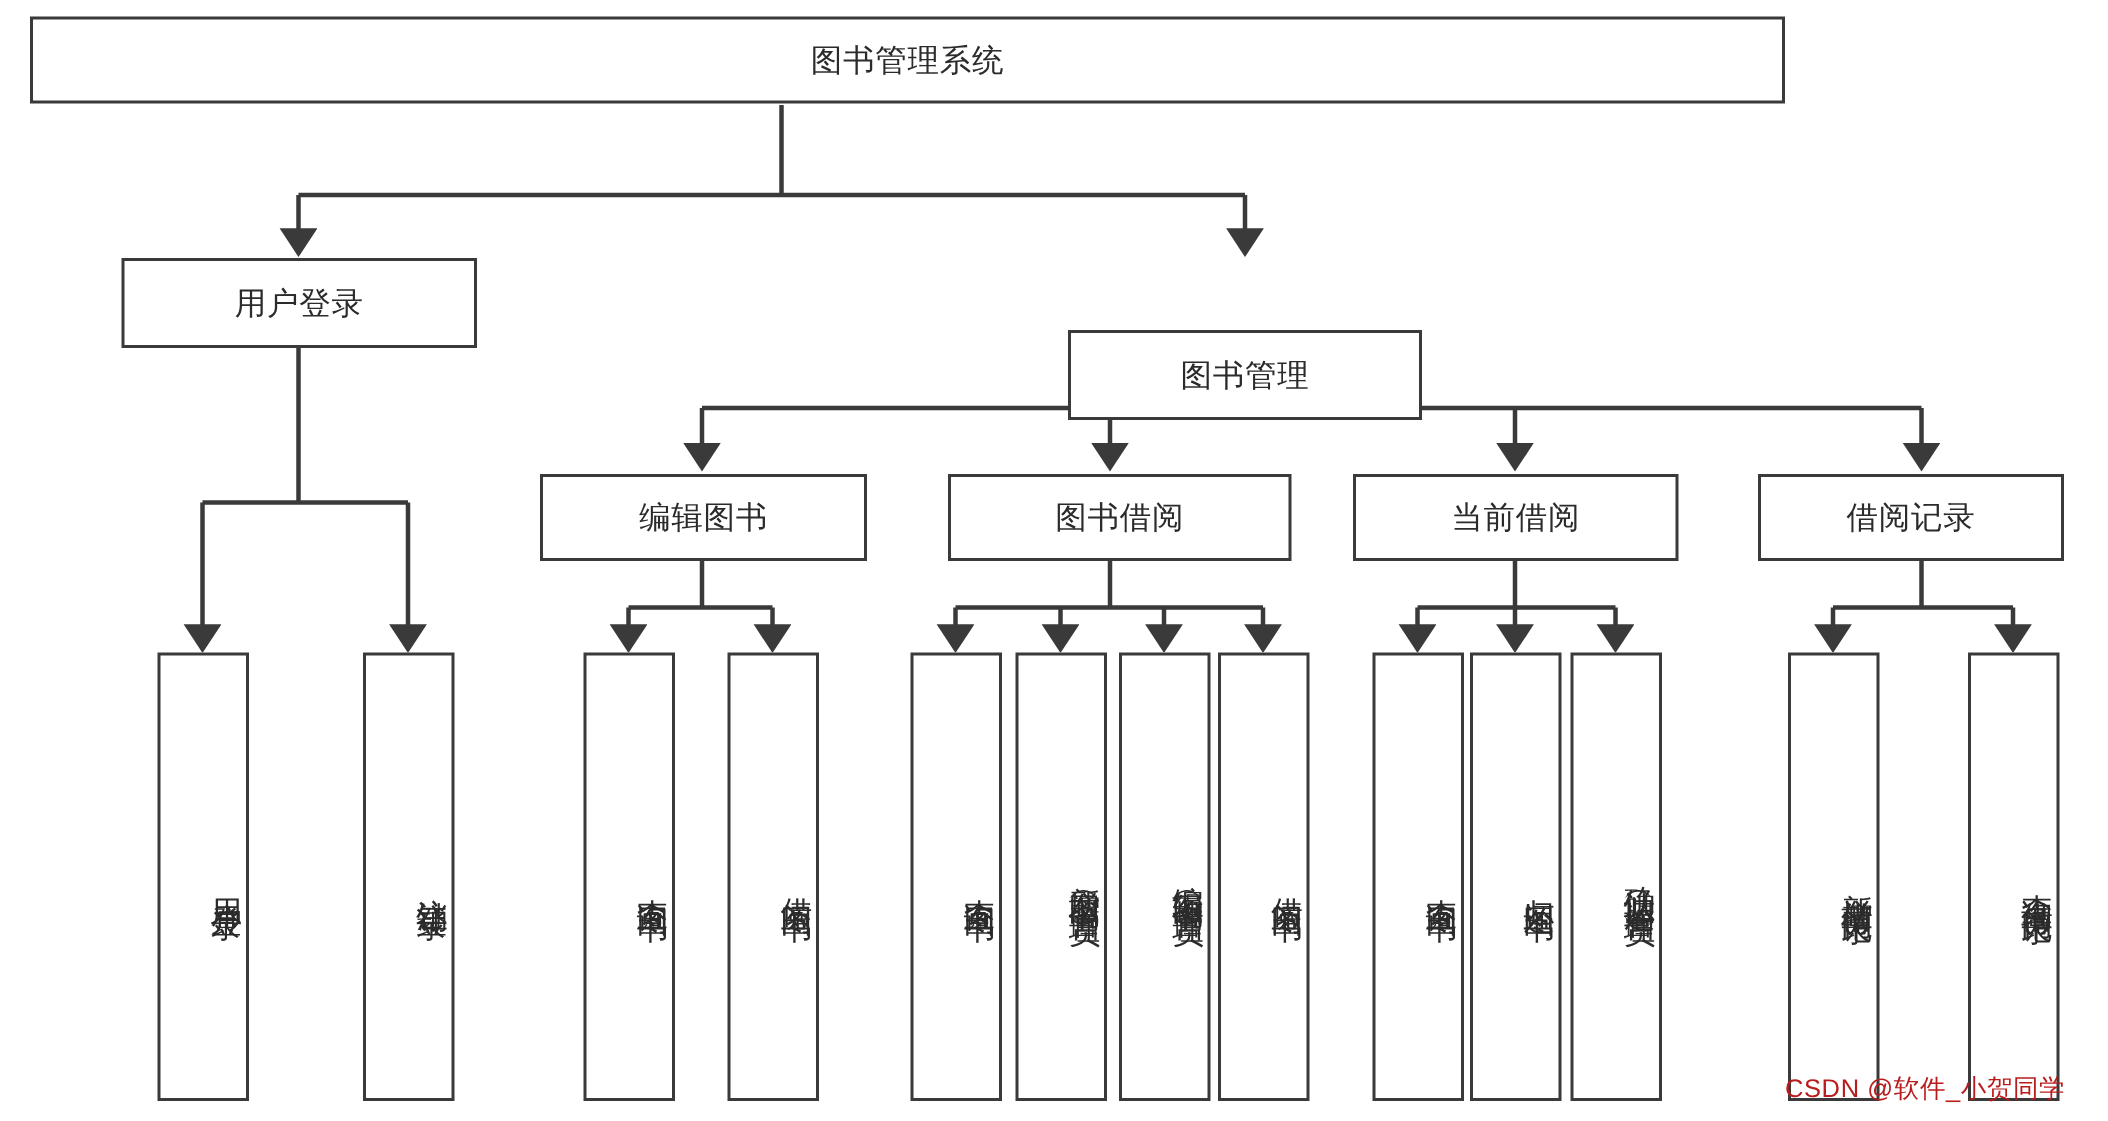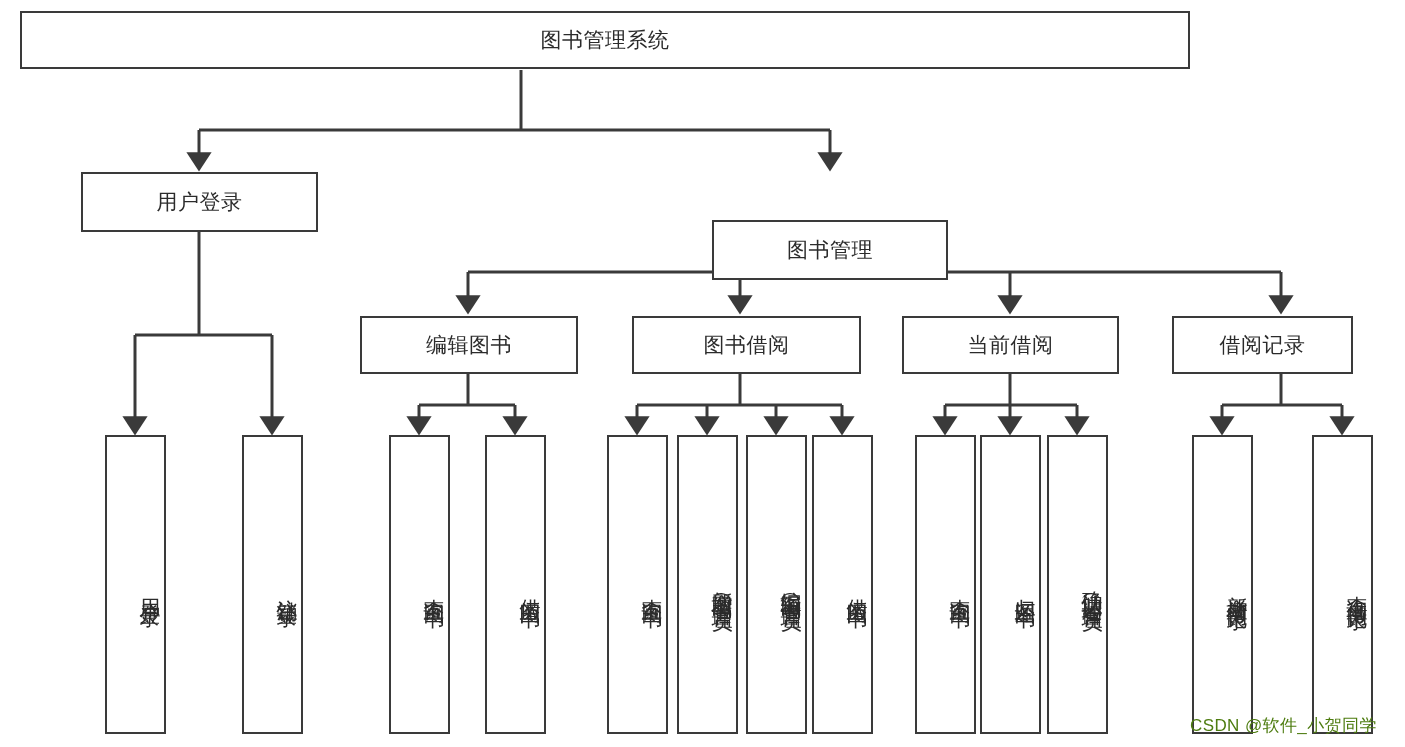--- a/index.html
+++ b/index.html
@@ -49,21 +49,21 @@
     line-height: 1.32;
   }
   .node.vert .vlabel {
     writing-mode: vertical-rl;
     text-orientation: upright;
     display: block;
     letter-spacing: 3px;
   }
   .watermark {
     position: absolute;
-    color: #4d7c0f;
+    color: #b91c1c;
     font-size: 17px;
     white-space: nowrap;
     letter-spacing: 0.4px;
   }
 </style>
 </head>
 <body>
 
 <div id="canvas">
 
@@ -130,21 +130,21 @@
 
   <div class="node horiz" style="left:360px; top:316px; width:218px; height:58px;">
     <span>编辑图书</span>
   </div>
   <div class="node horiz" style="left:632px; top:316px; width:229px; height:58px;">
     <span>图书借阅</span>
   </div>
   <div class="node horiz" style="left:902px; top:316px; width:217px; height:58px;text-align:right;">
     <span>当前借阅</span>
   </div>
-  <div class="node horiz" style="left:1172px; top:316px; width:181px; height:58px;">
+  <div class="node horiz" style="left:1172px; top:316px; width:204px; height:58px;">
     <span>借阅记录</span>
   </div>
 
   <div class="node vert" style="left:105px; top:435px; width:61px; height:299px;">
     <span class="vlabel">用户登录</span>
   </div>
   <div class="node vert" style="left:242px; top:435px; width:61px; height:299px;">
     <span class="vlabel">注销登录</span>
   </div>
 

